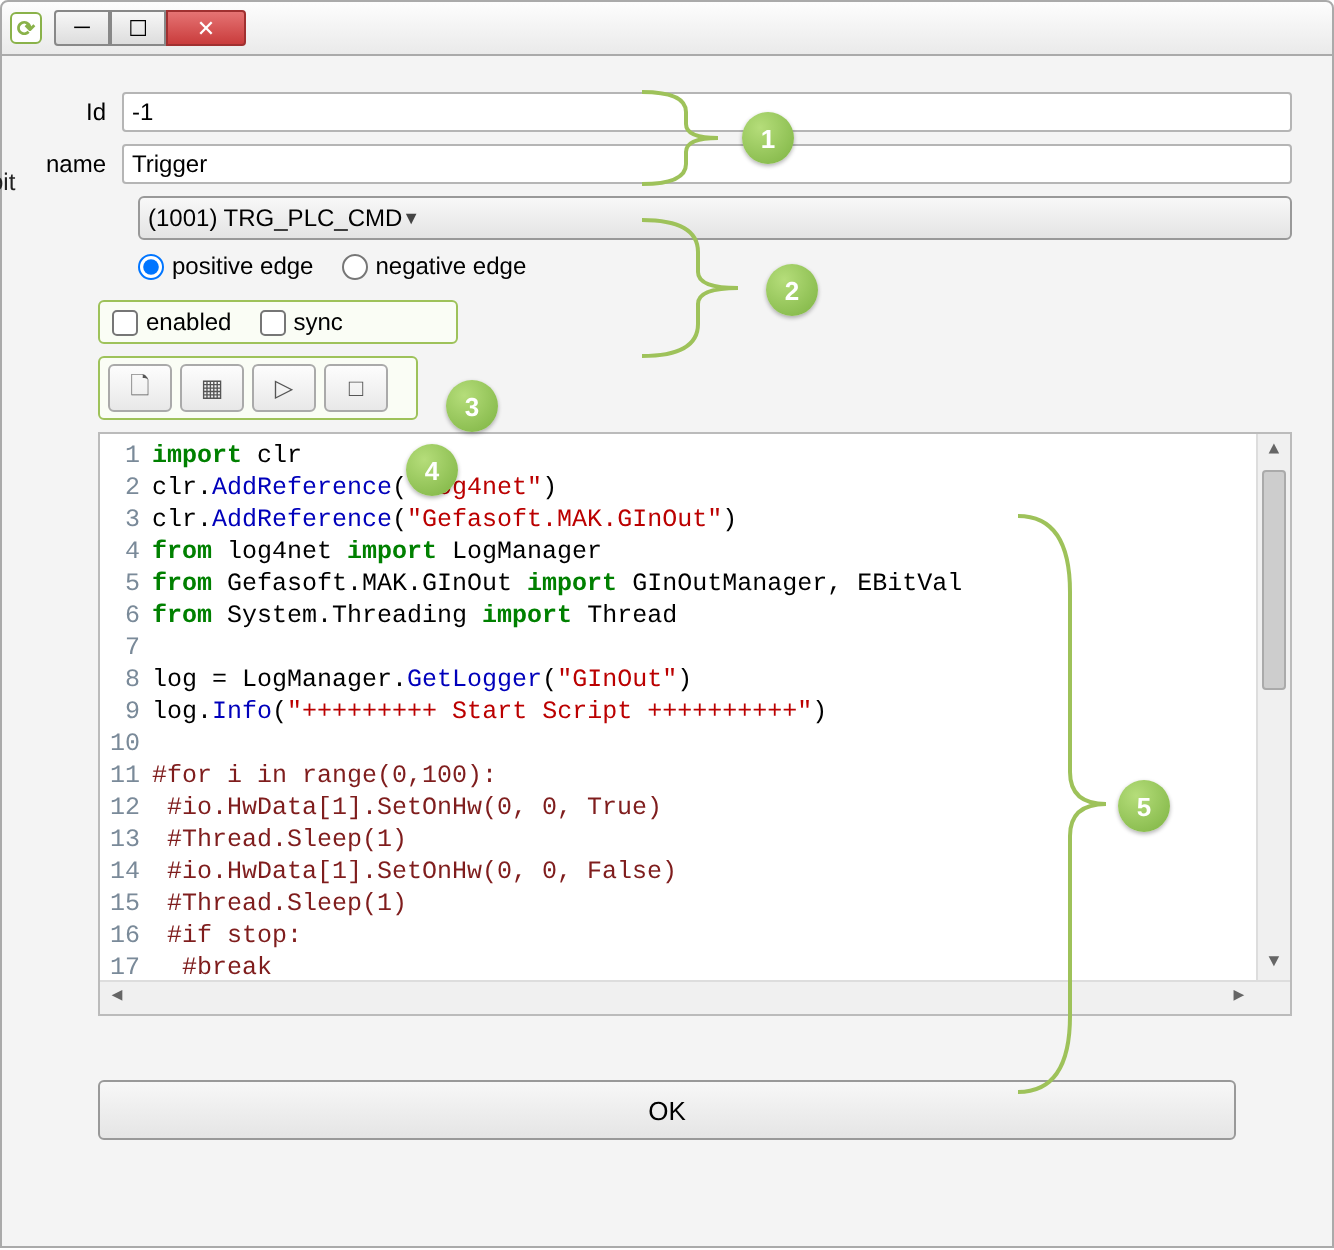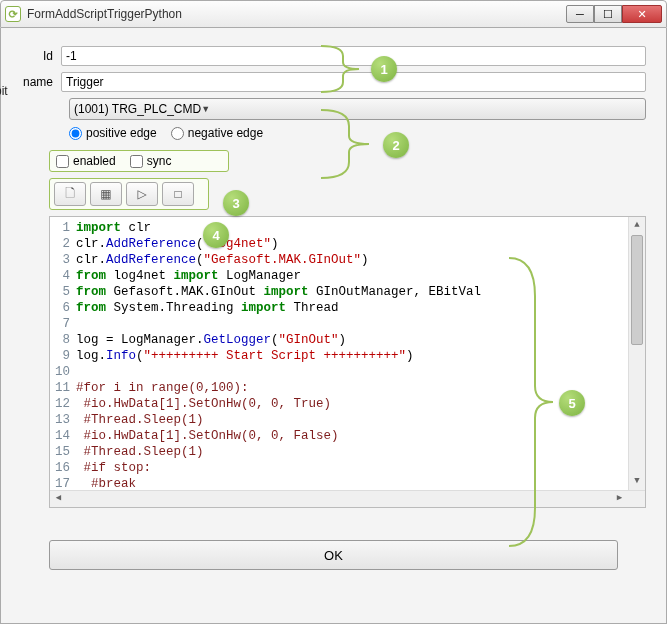--- a/index.html
+++ b/index.html
@@ -53,21 +53,20 @@
   .ok-btn { margin: 32px 0 0 28px; width: calc(100% - 56px); height: 30px; border: 1px solid #999; background: linear-gradient(#f7f7f7,#e5e5e5); border-radius: 3px; font-family: inherit; font-size: 13px; cursor: default; }
   .num-badge { position: absolute; width: 26px; height: 26px; background: radial-gradient(circle at 35% 30%, #b5dd7a, #7db342); border-radius: 50%; color: #fff; font-weight: bold; display: flex; align-items: center; justify-content: center; font-size: 13px; box-shadow: 0 1px 2px rgba(0,0,0,.3); pointer-events:none; z-index:10;}
   .bracket { position:absolute; pointer-events:none; }
   .bracket path { stroke:#9ec25a; stroke-width:2; fill:none; }
 </style>
 </head>
 <body>
 
 <div class="title-bar">
   <div class="title-icon">⟳</div>
-  <div class="title-text">FormAddScriptTriggerPython</div>
   <div class="win-btns">
     <div class="win-btn min">─</div>
     <div class="win-btn">☐</div>
     <div class="win-btn close">✕</div>
   </div>
 </div>
 
 <div class="window-body">
 
   <div class="form-row">

